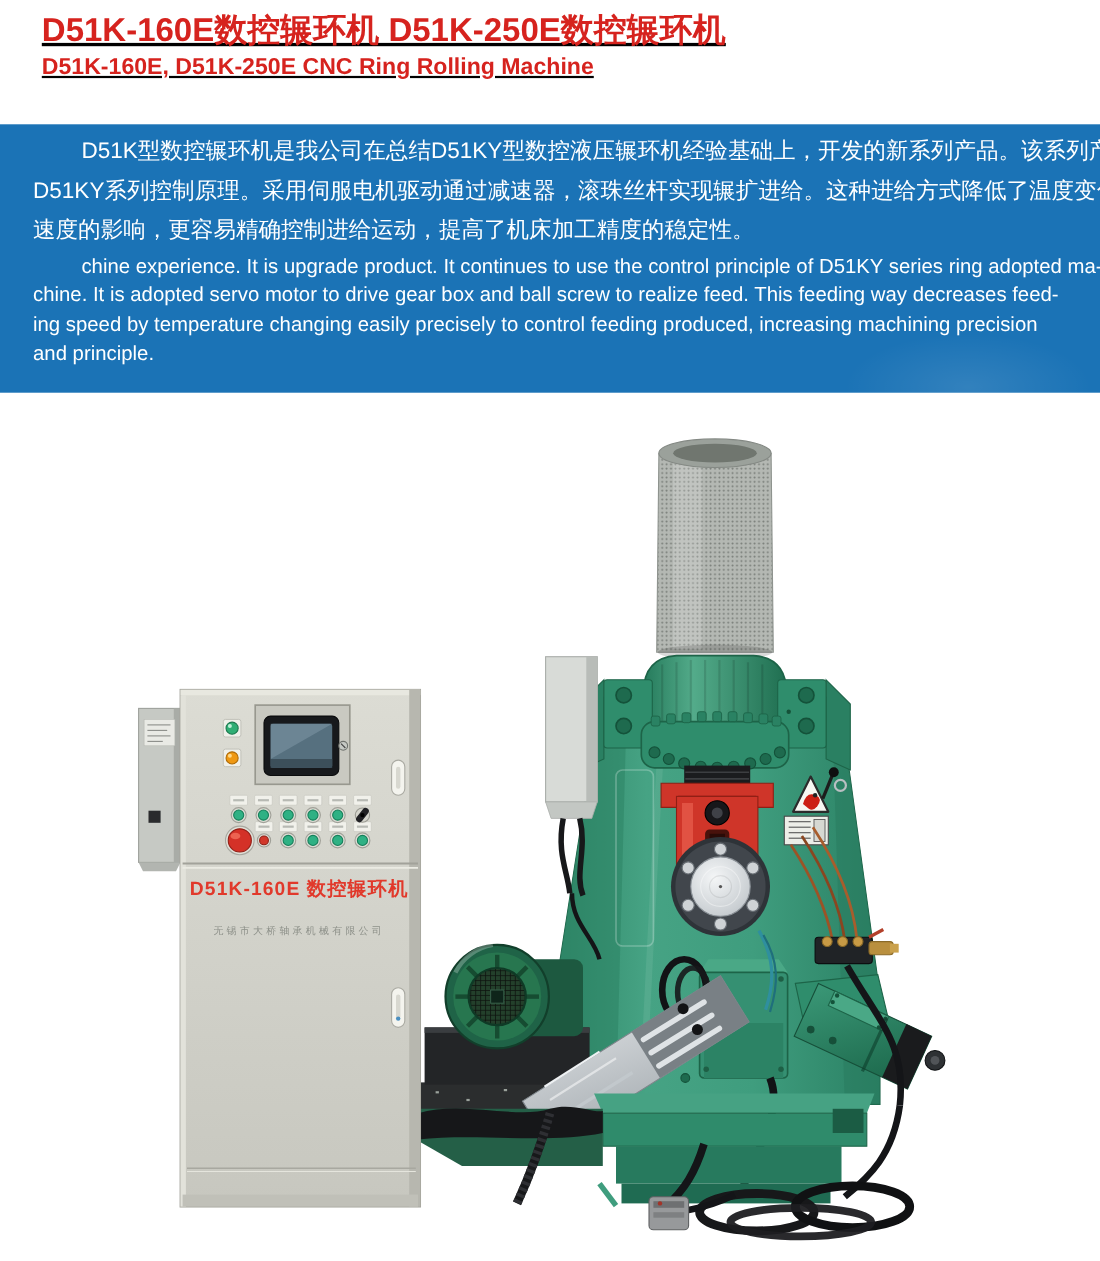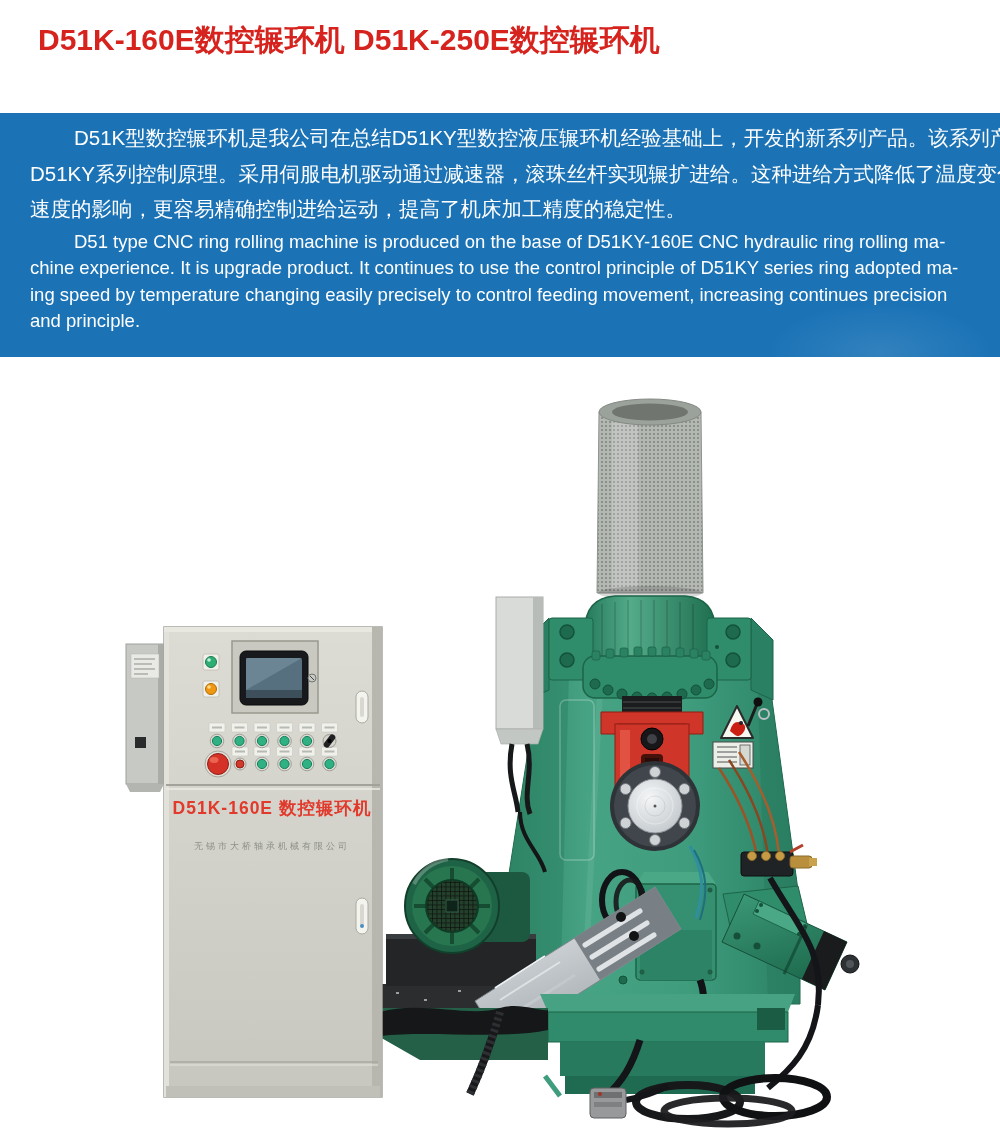--- a/index.html
+++ b/index.html
@@ -1,20 +1,20 @@
 <!DOCTYPE html>
 <html><head>
 <meta charset="utf-8">
 <style>
   html,body{margin:0;padding:0;}
   body{
     width:1000px;height:1146px;background:#ffffff;overflow:hidden;position:relative;
     font-family:"Liberation Sans", sans-serif;
   }
-  .hdr{position:absolute;left:38px;top:22px;width:930px;}
+  .hdr{position:absolute;left:38px;top:10px;width:930px;text-decoration:underline;}
   .hdr h1{
     margin:0;font-size:30px;line-height:36px;font-weight:800;color:#d6231e;letter-spacing:0;
   }
   .hdr h2{
     margin:2px 0 0 0;font-size:21px;line-height:26px;font-weight:700;color:#d6231e;
   }
   .banner{
     position:absolute;left:0;top:113px;width:1000px;height:244px;overflow:hidden;
     background:radial-gradient(160px 70px at 88% 98%, rgba(255,255,255,0.10), rgba(255,255,255,0) 70%), #1b73b6;
     color:#ffffff;box-sizing:border-box;padding:7px 30px 0 30px;
@@ -27,32 +27,33 @@
   figure.photo{position:absolute;left:0;top:380px;margin:0;width:936px;height:766px;}
   svg{display:block;}
   svg text.cab-model{font-family:"Liberation Sans",sans-serif;font-weight:bold;}
   svg text.cab-co{font-family:"Liberation Sans",sans-serif;}
 </style>
 </head>
 <body>
 
 <header class="hdr">
   <h1>D51K-160E数控辗环机 D51K-250E数控辗环机</h1>
+  <h2>D51K-160E, D51K-250E CNC Ring Rolling Machine</h2>
 </header>
 
 <section class="banner">
   <div class="para-zh">
     <div class="ln">D51K型数控辗环机是我公司在总结D51KY型数控液压辗环机经验基础上，开发的新系列产品。该系列产品沿用了</div>
     <div class="ln">D51KY系列控制原理。采用伺服电机驱动通过减速器，滚珠丝杆实现辗扩进给。这种进给方式降低了温度变化对进给</div>
     <div class="ln">速度的影响，更容易精确控制进给运动，提高了机床加工精度的稳定性。</div>
   </div>
   <div class="para-en">
-    <div class="ln">D51 type CNC ring rolling machine is produced on the base of D51KY-160E CNC hydraulic ring rolling ma-</div>
     <div class="ln">chine experience. It is upgrade product. It continues to use the control principle of D51KY series ring adopted ma-</div>
-    <div class="ln">ing speed by temperature changing easily precisely to control feeding movement, increasing continues precision</div>
+    <div class="ln">chine. It is adopted servo motor to drive gear box and ball screw to realize feed. This feeding way decreases feed-</div>
+    <div class="ln">ing speed by temperature changing easily precisely to control feeding produced, increasing machining precision</div>
     <div class="ln">and principle.</div>
   </div>
 </section>
 
 <figure class="photo">
 <svg width="1000" height="766" viewBox="0 380 1000 766" xmlns="http://www.w3.org/2000/svg">
   <defs>
     <pattern id="perf" width="4" height="4" patternUnits="userSpaceOnUse">
       <rect width="4" height="4" fill="#b4b8b3"></rect>
       <circle cx="2" cy="2" r="0.9" fill="#787d78"></circle>

